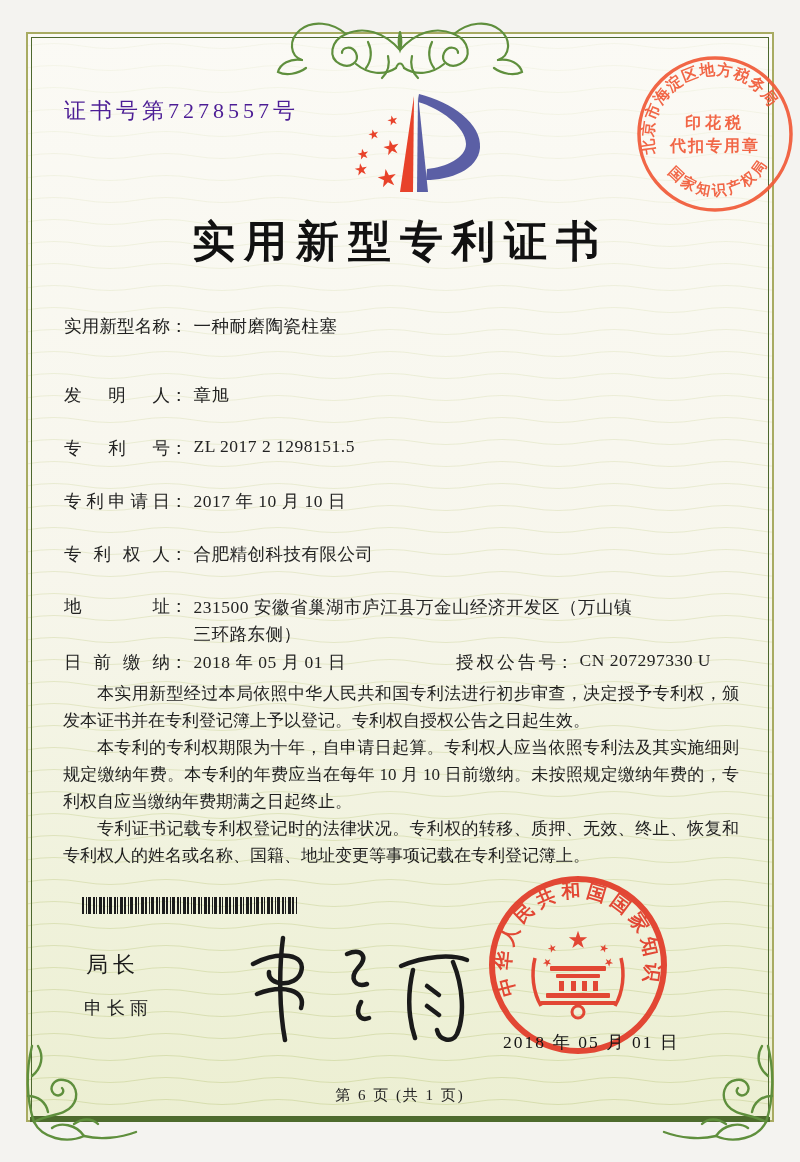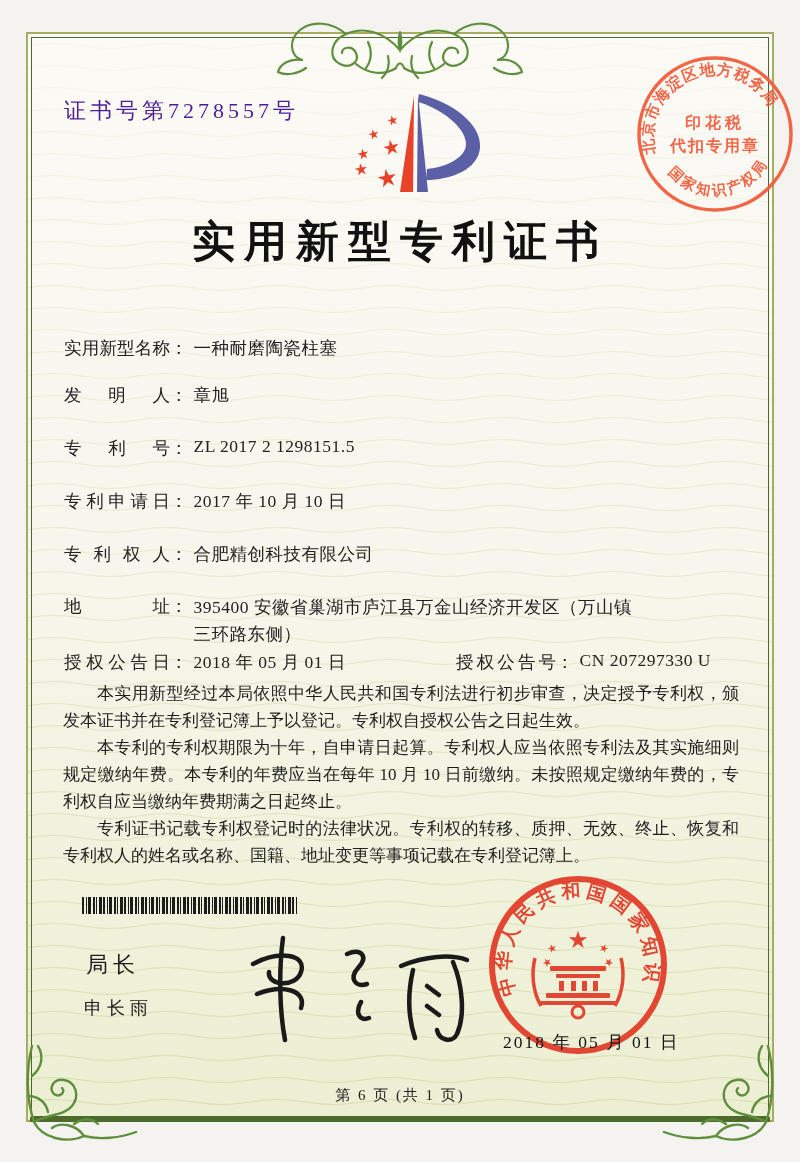--- a/index.html
+++ b/index.html
@@ -208,40 +208,40 @@
     <text font-size="14.5" fill="#f15a38" font-weight="bold" letter-spacing="2.5">
       <textPath href="#taxBottom" startOffset="6">国家知识产权局</textPath>
     </text>
     <text x="82" y="76" text-anchor="middle" font-size="16" font-weight="bold" fill="#f15a38" letter-spacing="4">印花税</text>
     <text x="82" y="99" text-anchor="middle" font-size="16" font-weight="bold" fill="#f15a38" letter-spacing="2">代扣专用章</text>
   </svg>
 
   <div class="title">实用新型专利证书</div>
 
   <div class="fields">
-    <div class="frow" style="top:336px;font-family:Liberation Serif, serif;">
+    <div class="frow" style="top:314px;font-family:Liberation Serif, serif;">
       <span class="flabel">实用新型名称</span><span class="fcolon">：</span><span class="fvalue">一种耐磨陶瓷柱塞</span>
     </div>
     <div class="frow" style="top:383px;">
       <span class="flabel">发明人</span><span class="fcolon">：</span><span class="fvalue">章旭</span>
     </div>
     <div class="frow" style="top:436px;">
       <span class="flabel">专利号</span><span class="fcolon">：</span><span class="fvalue">ZL 2017 2 1298151.5</span>
     </div>
     <div class="frow" style="top:489px;">
       <span class="flabel">专利申请日</span><span class="fcolon">：</span><span class="fvalue">2017 年 10 月 10 日</span>
     </div>
     <div class="frow" style="top:542px;">
       <span class="flabel">专利权人</span><span class="fcolon">：</span><span class="fvalue">合肥精创科技有限公司</span>
     </div>
     <div class="frow" style="top:594px;">
-      <span class="flabel">地址</span><span class="fcolon">：</span><span class="fvalue wrap">395400 安徽省巢湖市庐江县万金山经济开发区（万山镇三环路东侧）</span>
+      <span class="flabel">地址</span><span class="fcolon">：</span><span class="fvalue wrap">231500 安徽省巢湖市庐江县万金山经济开发区（万山镇三环路东侧）</span>
     </div>
     <div class="frow" style="top:650px;width:690px;">
-      <span class="flabel">授权公告日</span><span class="fcolon">：</span><span class="fvalue">2018 年 05 月 01 日</span>
+      <span class="flabel">日前缴纳</span><span class="fcolon">：</span><span class="fvalue">2018 年 05 月 01 日</span>
       <span class="grant-group2">
         <span class="flabel" style="width:100px;">授权公告号</span><span class="fcolon">：</span><span class="fvalue">CN 207297330 U</span>
       </span>
     </div>
   </div>
 
   <div class="body-text">
     <p>本实用新型经过本局依照中华人民共和国专利法进行初步审查，决定授予专利权，颁发本证书并在专利登记簿上予以登记。专利权自授权公告之日起生效。</p>
     <p>本专利的专利权期限为十年，自申请日起算。专利权人应当依照专利法及其实施细则规定缴纳年费。本专利的年费应当在每年 10 月 10 日前缴纳。未按照规定缴纳年费的，专利权自应当缴纳年费期满之日起终止。</p>
     <p>专利证书记载专利权登记时的法律状况。专利权的转移、质押、无效、终止、恢复和专利权人的姓名或名称、国籍、地址变更等事项记载在专利登记簿上。</p>

